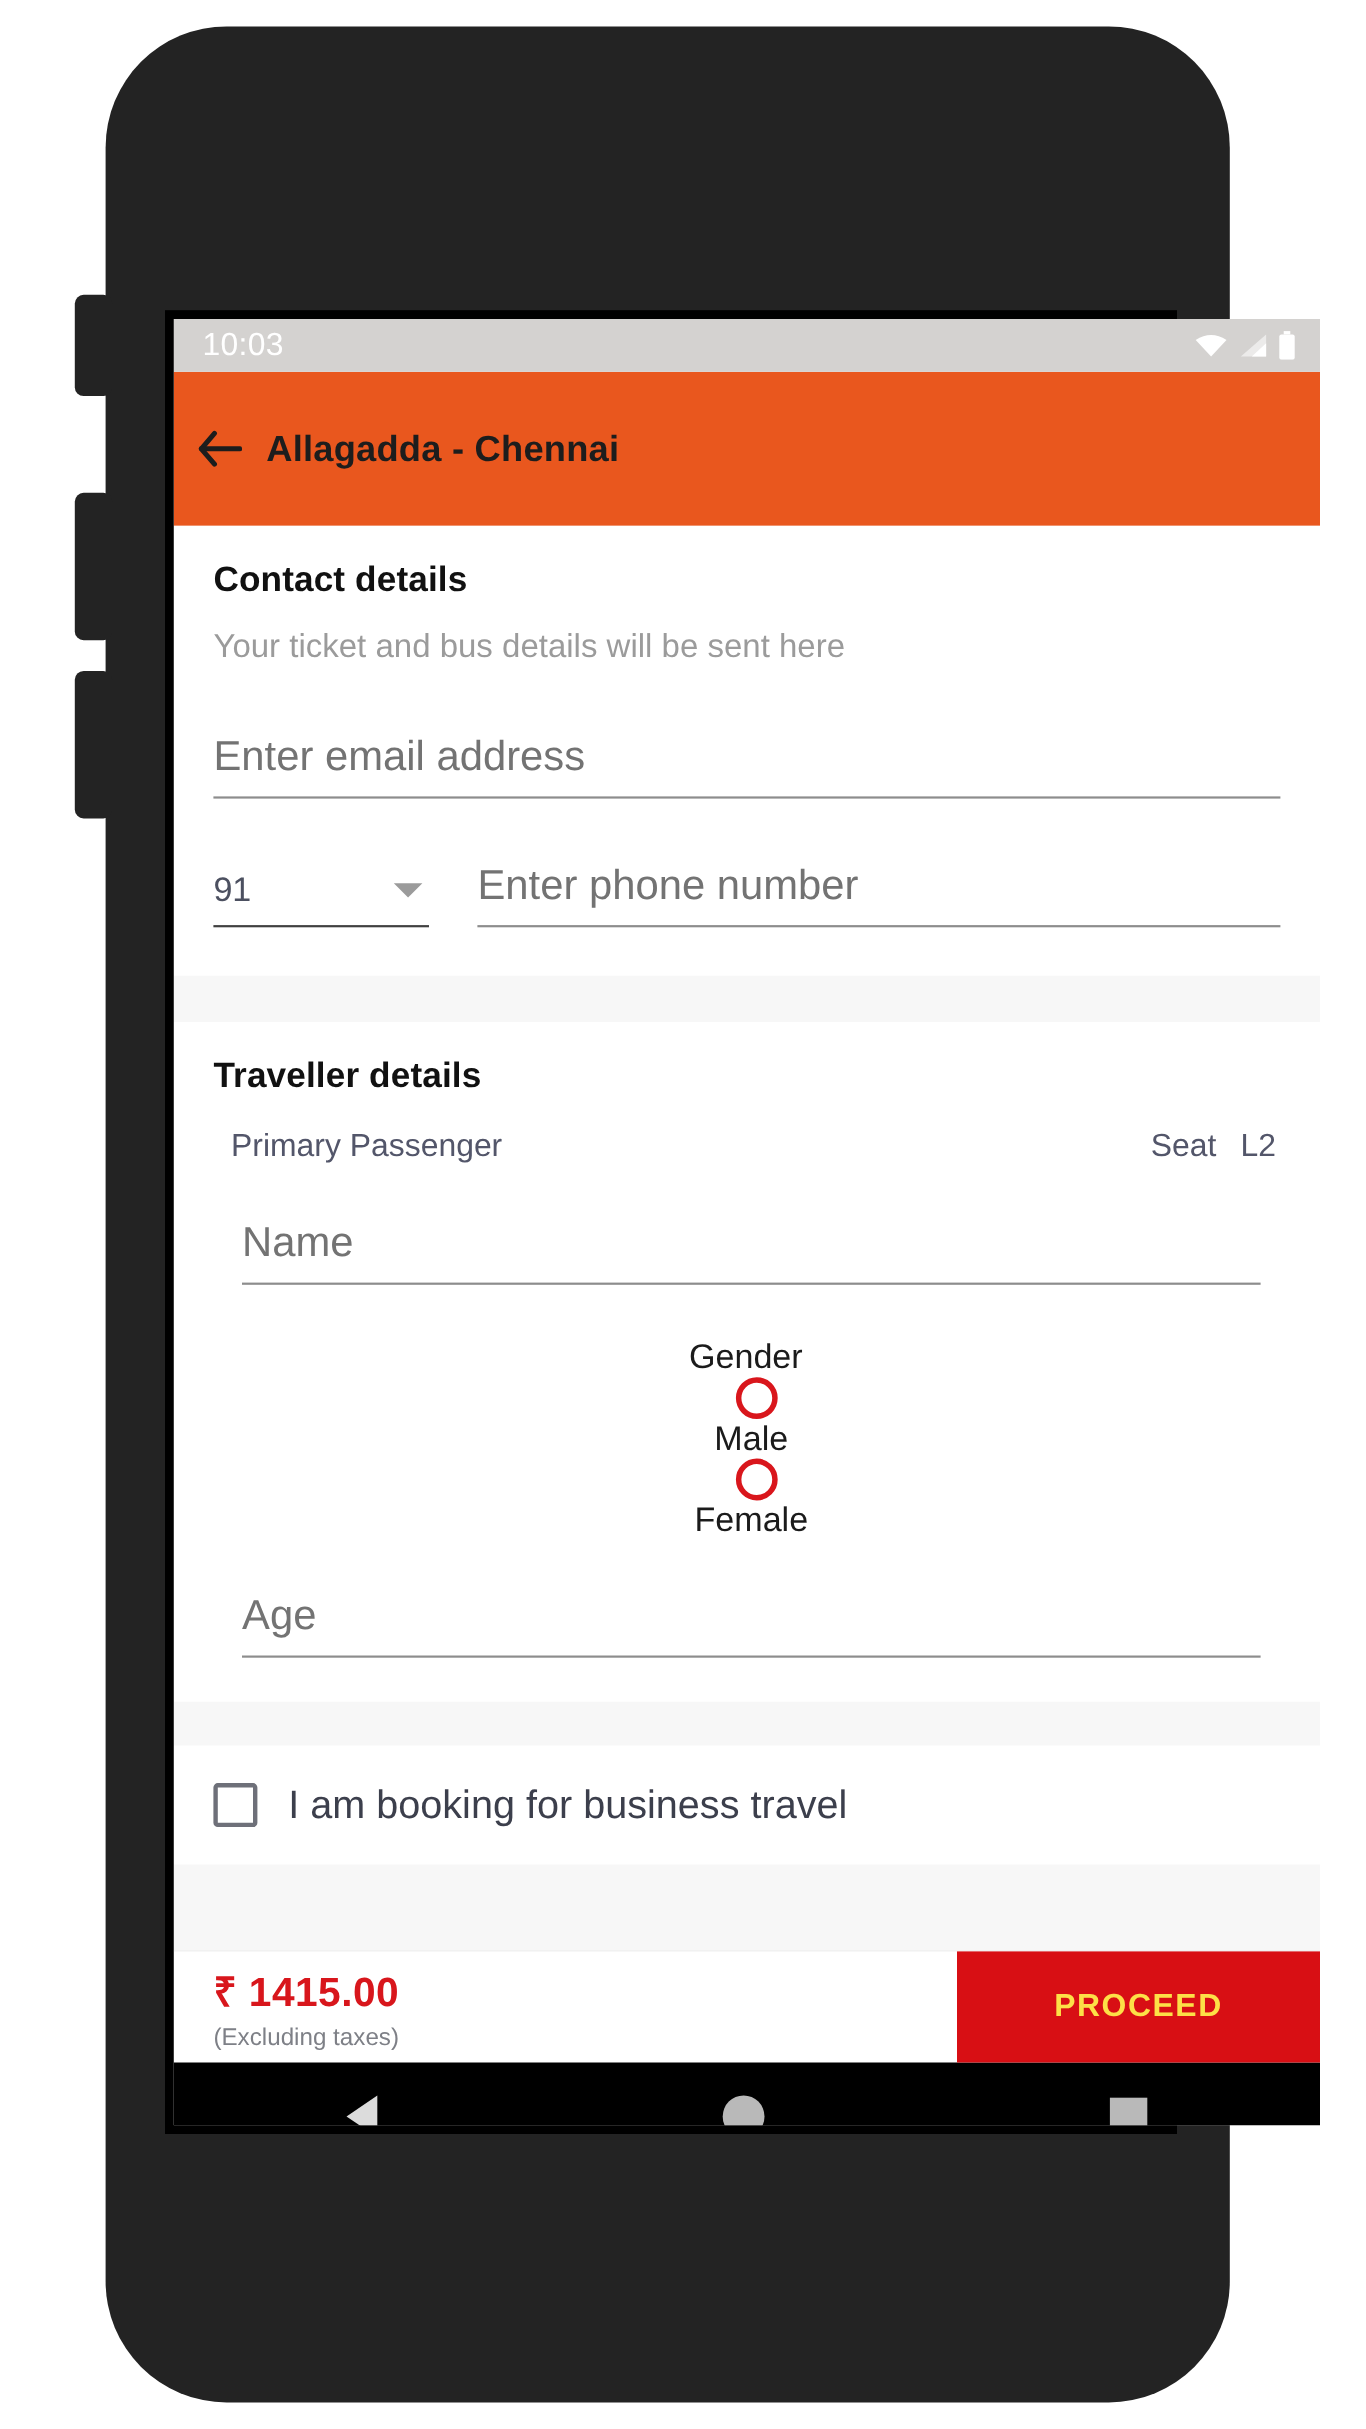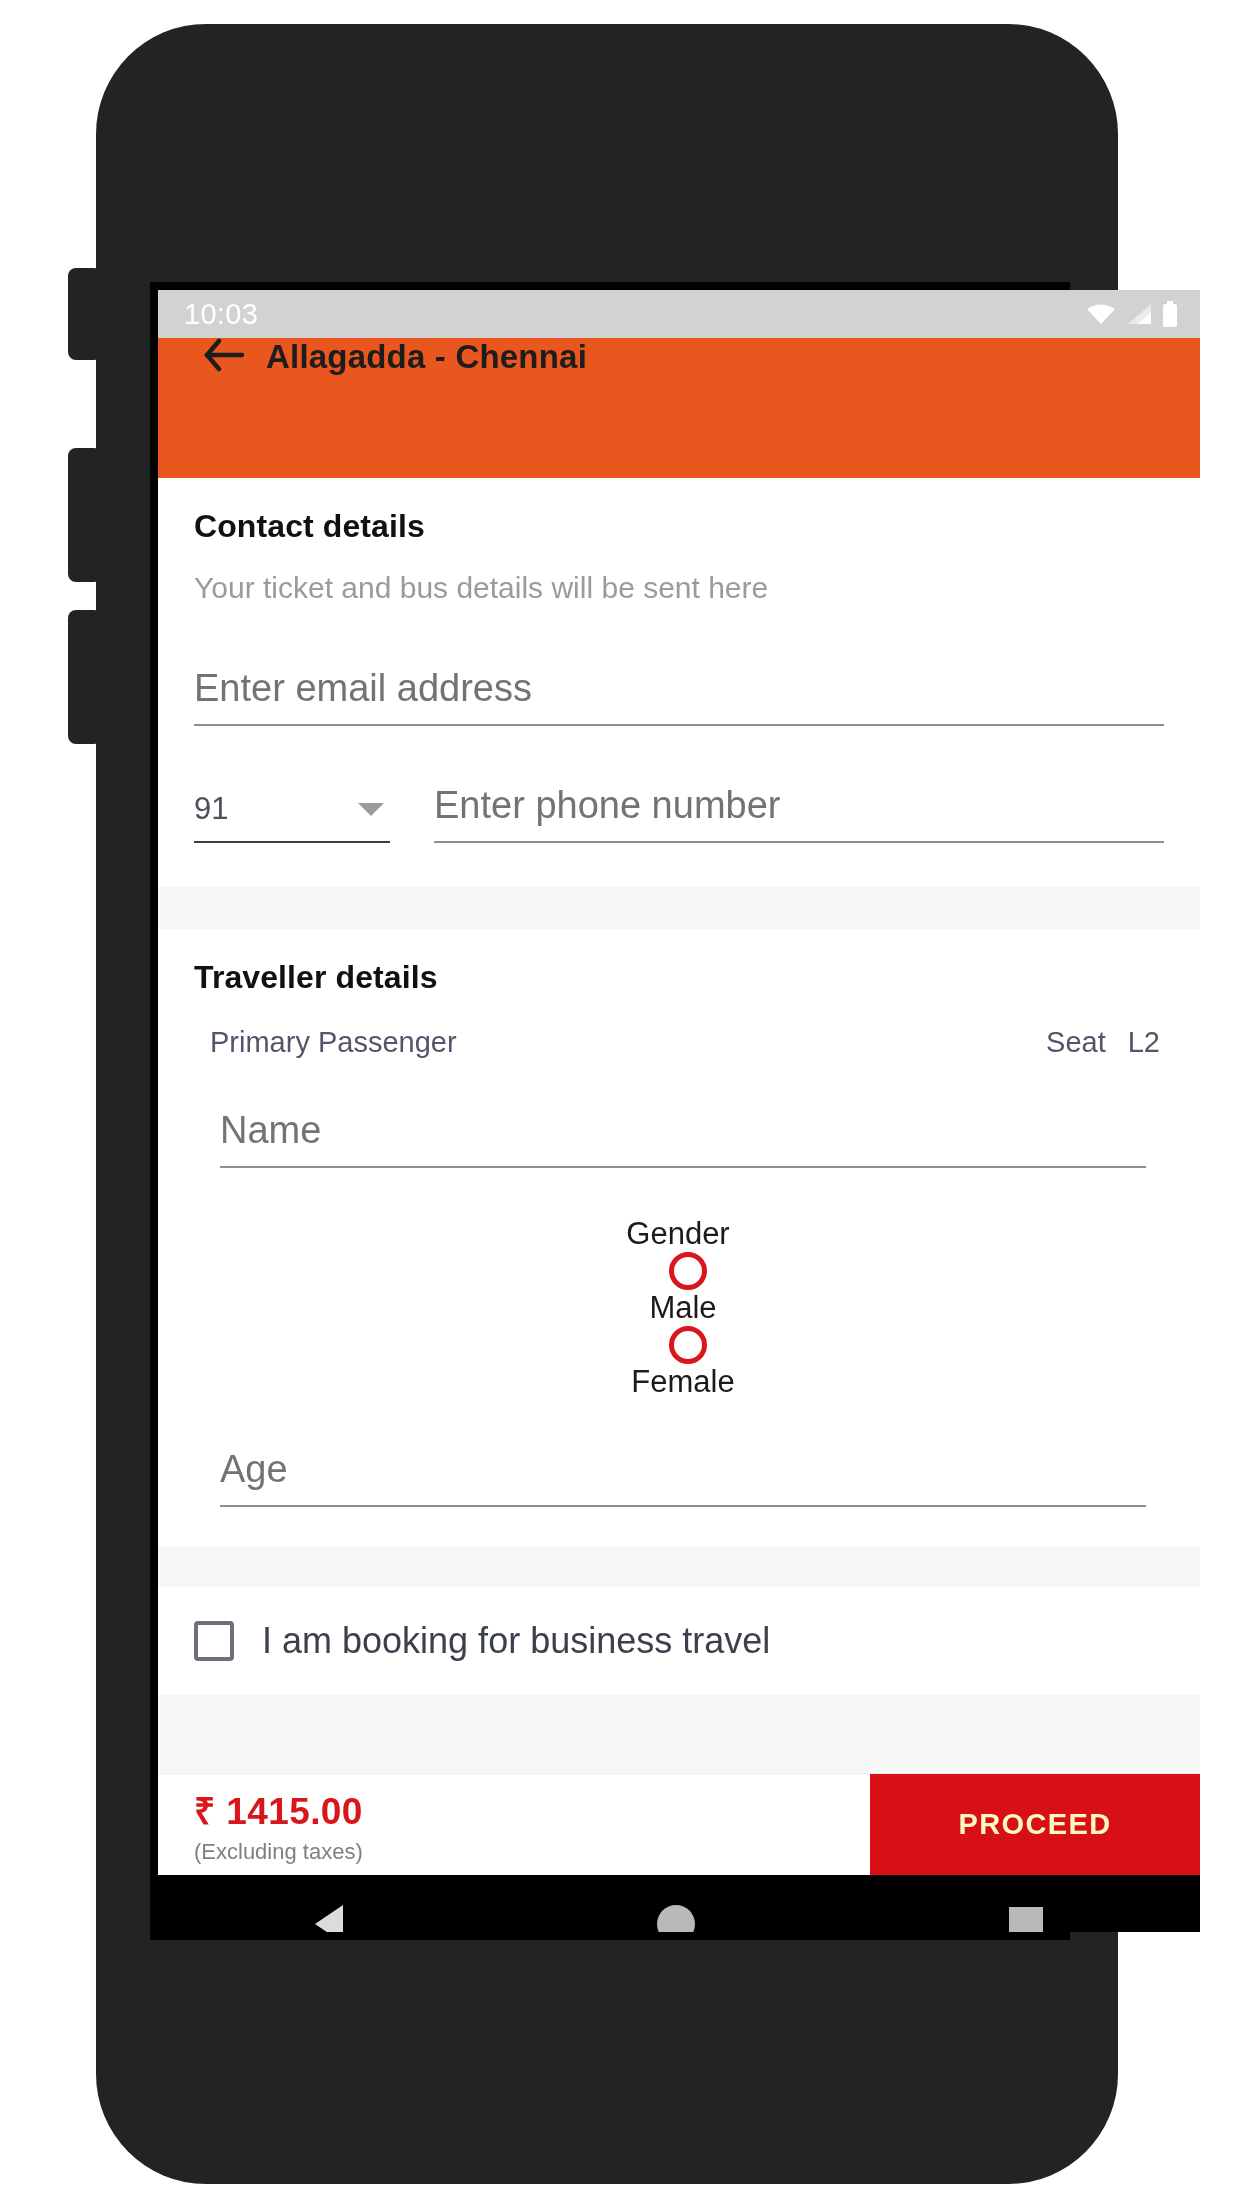--- a/index.html
+++ b/index.html
@@ -77,22 +77,22 @@
     display: flex;
     align-items: center;
     gap: 10px;
   }
 
   
   .app-bar {
     height: 140px;
     background: #e9571e;
     display: flex;
-    align-items: flex-start;
-    padding-left: 46px;
+    align-items: center;
+    padding-left: 22px;
     gap: 22px;
   }
   .back-arrow { display: block; }
   .app-title {
     font-size: 33px;
     font-weight: bold;
     color: #1d1d1d;
     letter-spacing: 0.2px;
   }
 
@@ -244,21 +244,21 @@
   .proceed-btn {
     width: 330px;
     background: #d80f14;
     display: flex;
     align-items: center;
     justify-content: center;
     border: none;
     cursor: pointer;
   }
   .proceed-text {
-    color: #fef9c3;
+    color: #fde047;
     font-size: 29px;
     font-weight: bold;
     letter-spacing: 1.4px;
   }
 
   
   .nav-bar {
     height: 98px;
     background: #000000;
     display: flex;

